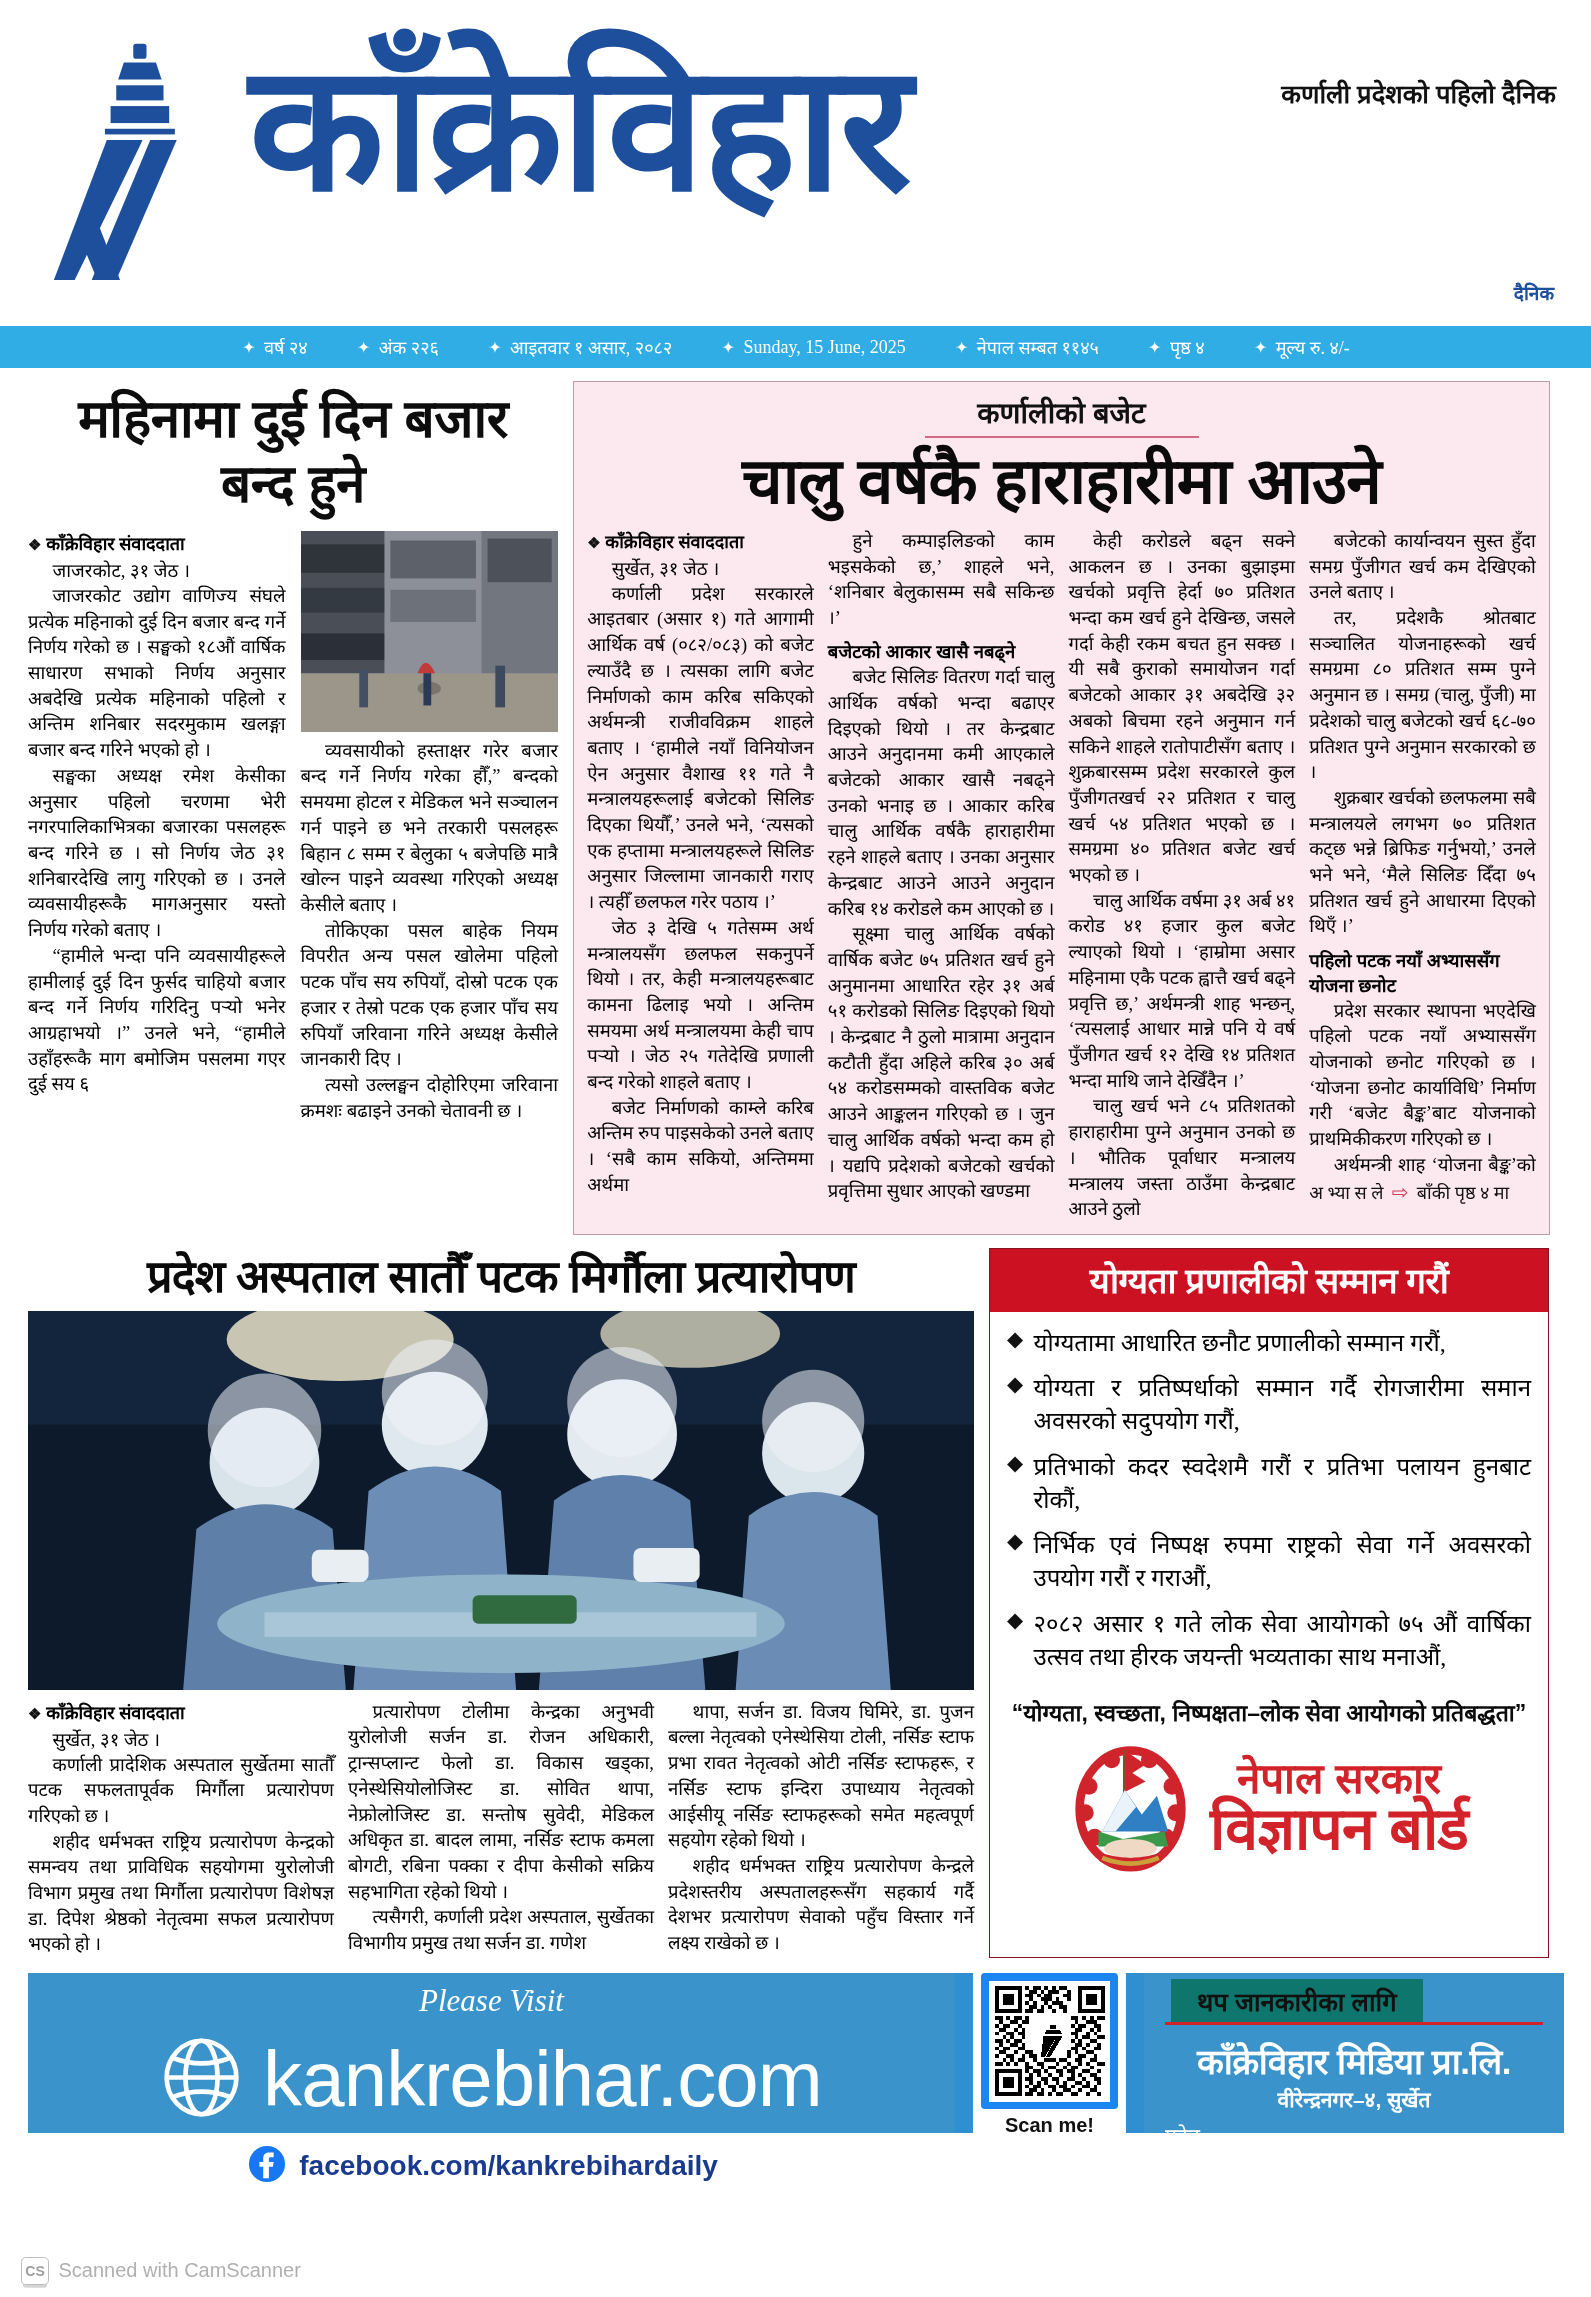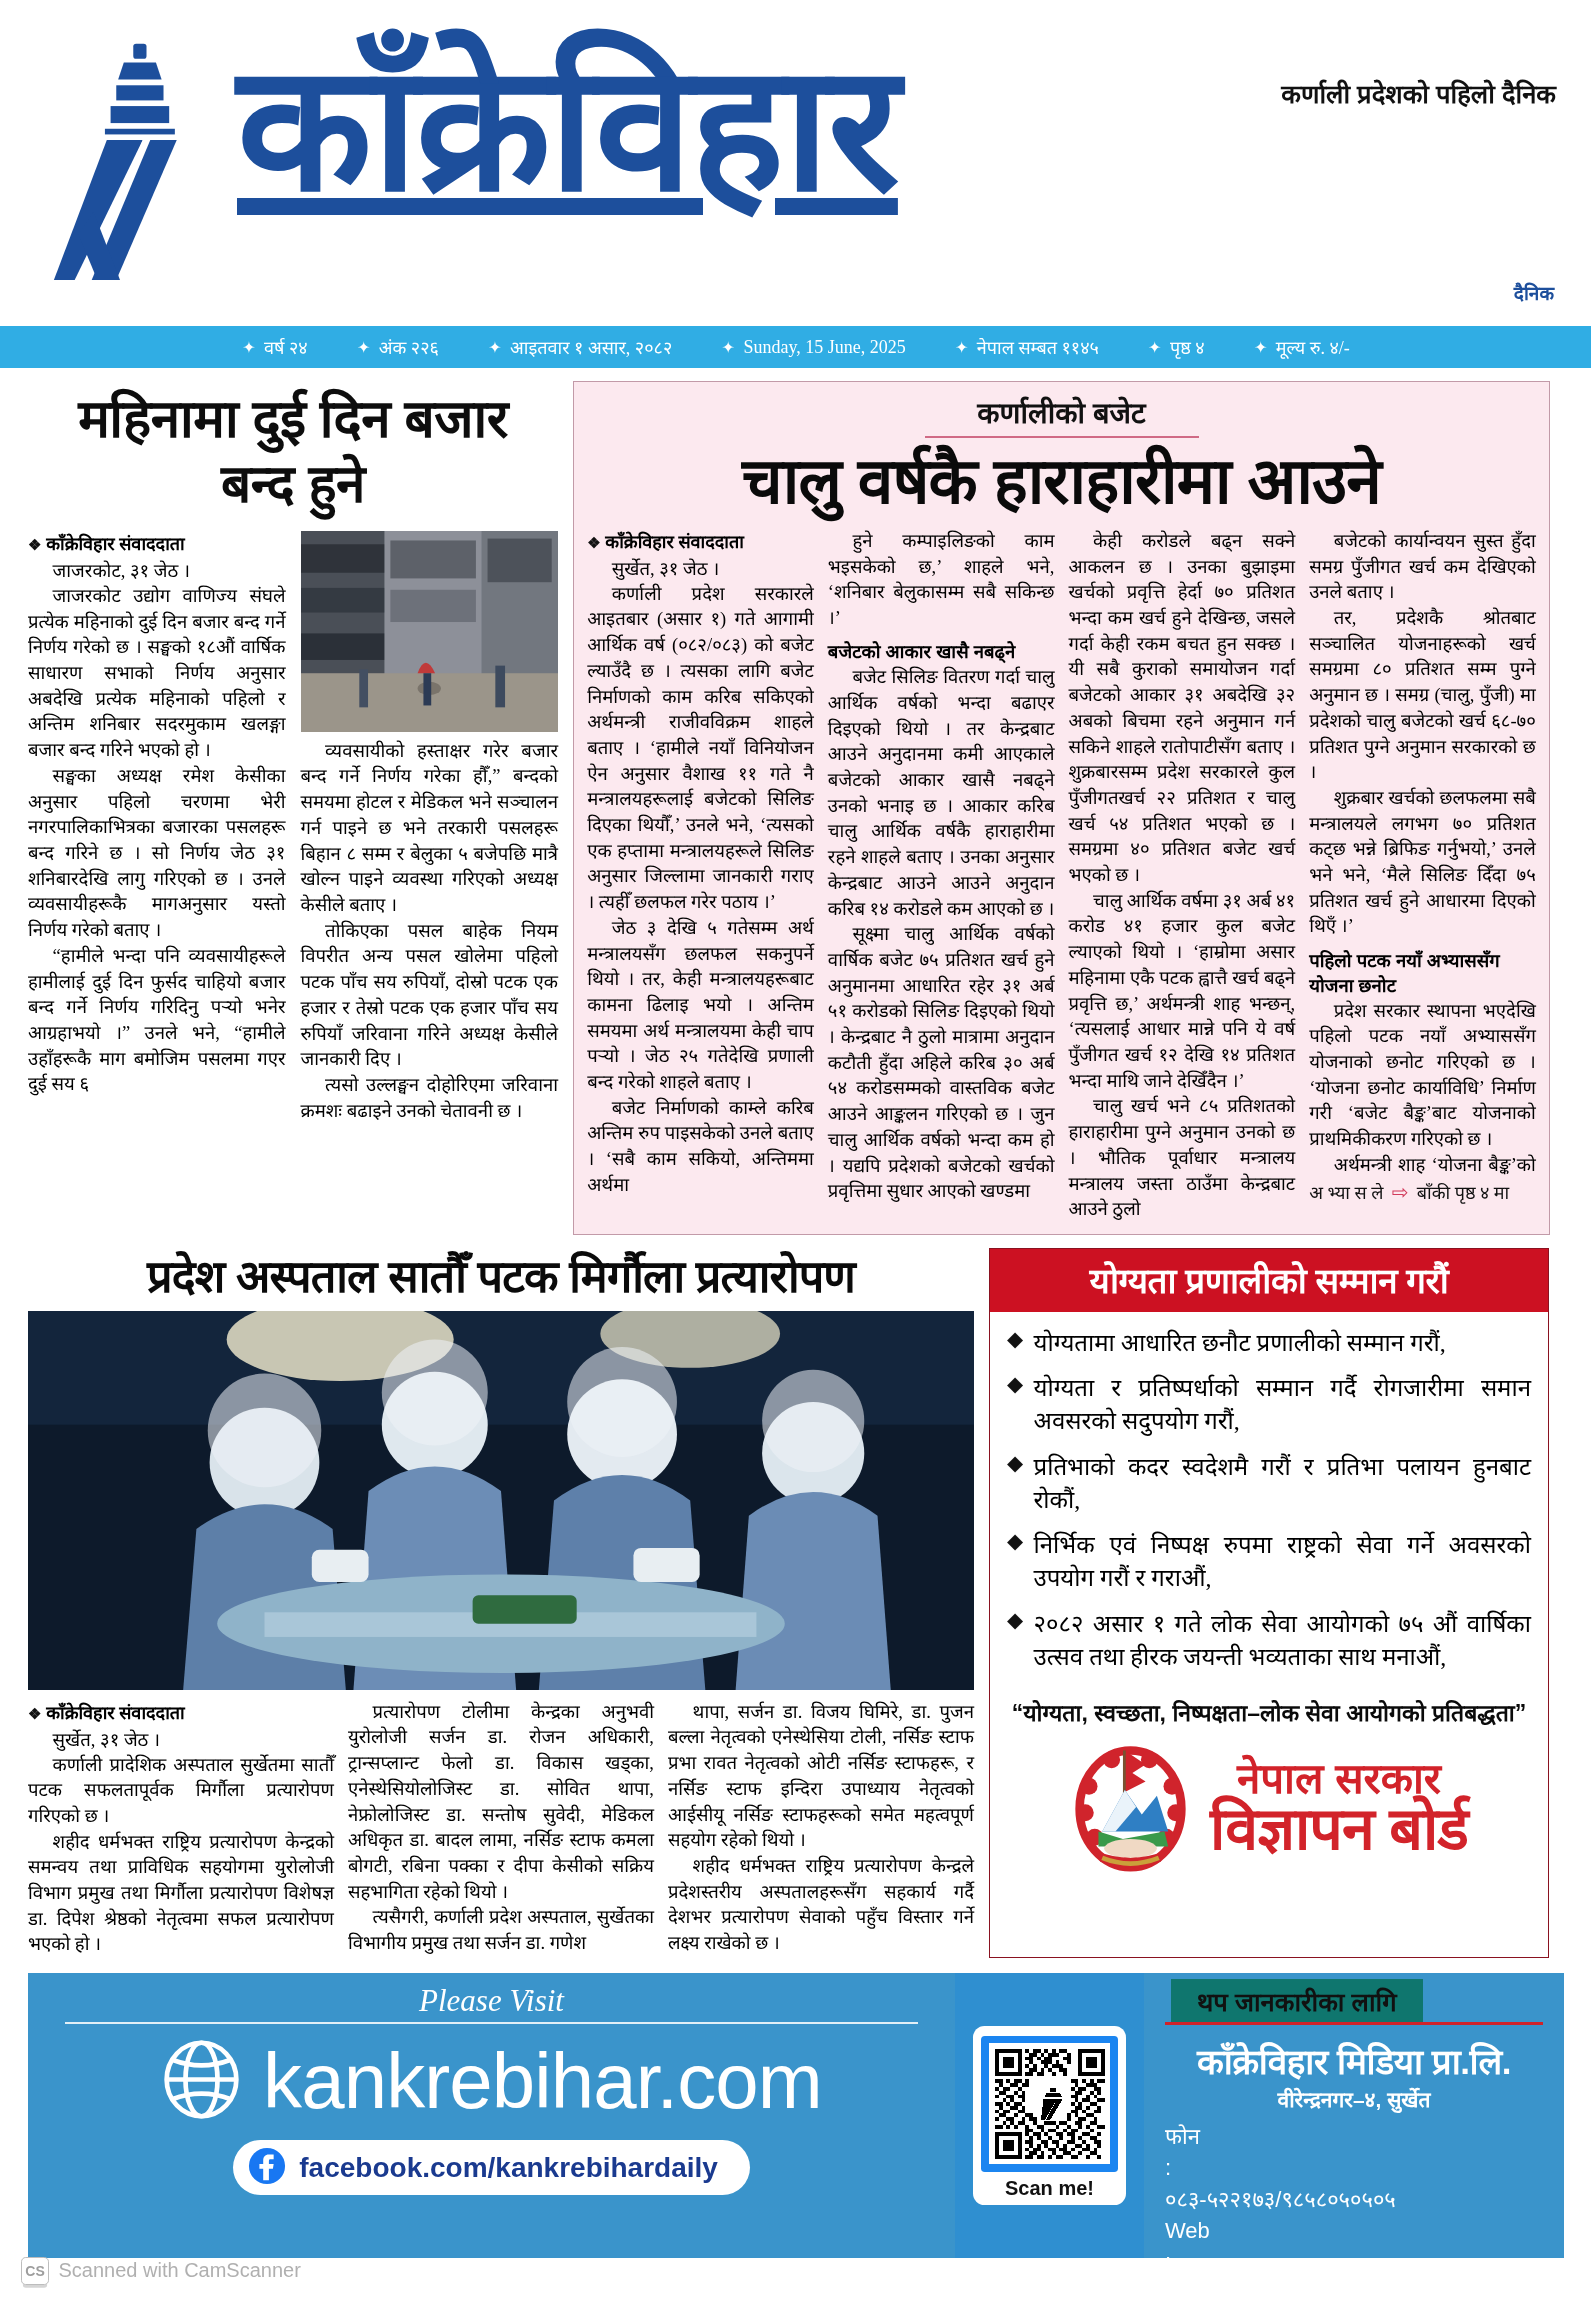--- a/index.html
+++ b/index.html
@@ -10,24 +10,24 @@
     background:#ffffff;
   }
   .page { position:absolute; inset:0; background:#fff; overflow:hidden; }
 
   
   .masthead { position:relative; height:326px; background:#fff; }
   .logo-mark {
     position:absolute; left:52px; top:36px; width:189px; height:246px;
   }
   .nameplate {
-    position:absolute; left:237px; top:45px;
+    position:absolute; left:249px; top:45px;
     font-family:"Liberation Sans", sans-serif;
     font-weight:bold; font-size:176px; line-height:0.95;
-    color:#1d4f9c; letter-spacing:-1.9px; white-space:nowrap;text-decoration:underline;
+    color:#1d4f9c; letter-spacing:-1.9px; white-space:nowrap;
   }
   .tagline {
     position:absolute; right:36px; top:76px;
     font-family:"Liberation Sans", sans-serif;
     font-size:25.6px; font-weight:600; color:#111;
   }
   .dainik {
     position:absolute; right:38px; top:280px;
     font-family:"Liberation Sans", sans-serif;
     font-size:19px; font-weight:bold; color:#1d4f9c;
@@ -124,21 +124,21 @@
   }
   .ad-gov { display:flex; align-items:center; justify-content:center; gap:19px; padding:3.8px 9.5px 13.2px 9.5px; }
   .ad-gov-txt {
     font-family:"Liberation Sans", sans-serif; font-weight:bold;
     color:#d2232a; line-height:1.0; text-align:center;
   }
   .ad-gov-txt .l1 { font-size:42px; display:block; }
   .ad-gov-txt .l2 { font-size:59px; display:block; letter-spacing:-0.9px; }
 
   
-  .footer { display:flex; margin:15px 0 0 0; height:285px; }
+  .footer { display:flex; margin:15px 0 0 0; height:160px; }
   .foot-left {
     width:927px; background:#3a94cb; position:relative;
     display:flex; flex-direction:column; align-items:center; justify-content:flex-start;
   }
   .foot-visit {
     color:#fff; font-family:"Liberation Serif", serif; font-style:italic;
     font-size:31px; padding:9.5px 0 3.8px 0;
   }
   .foot-rule { width:92%; height:1.9px; background:#ffffff; opacity:.85; }
   .foot-url {

